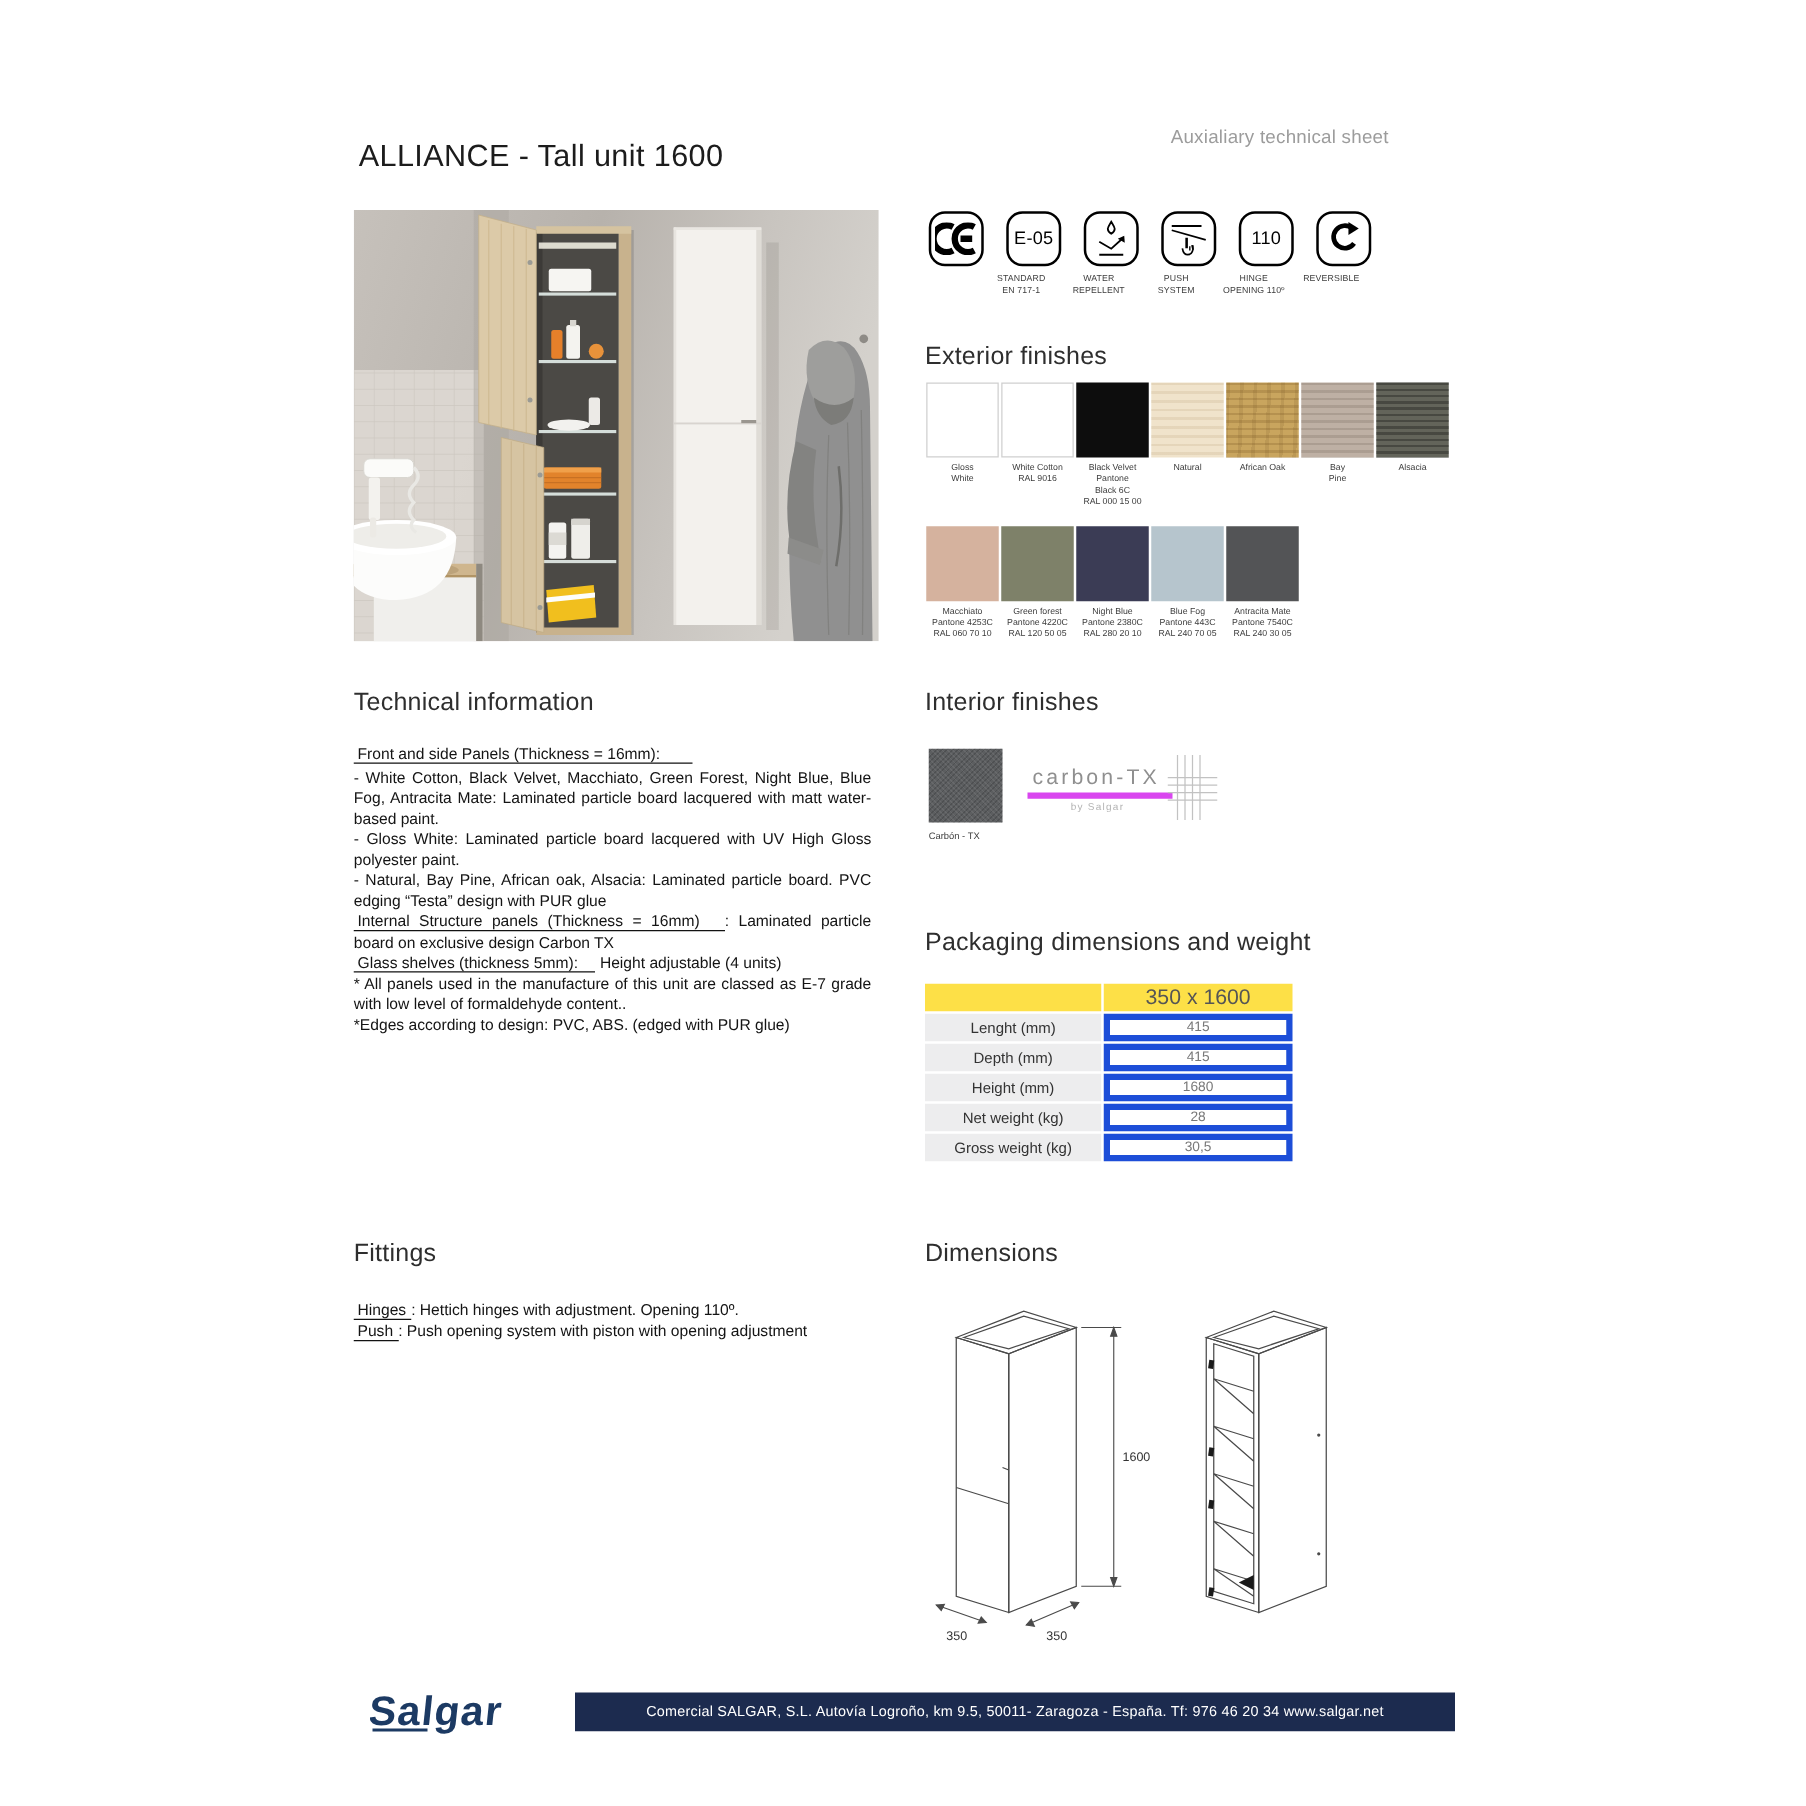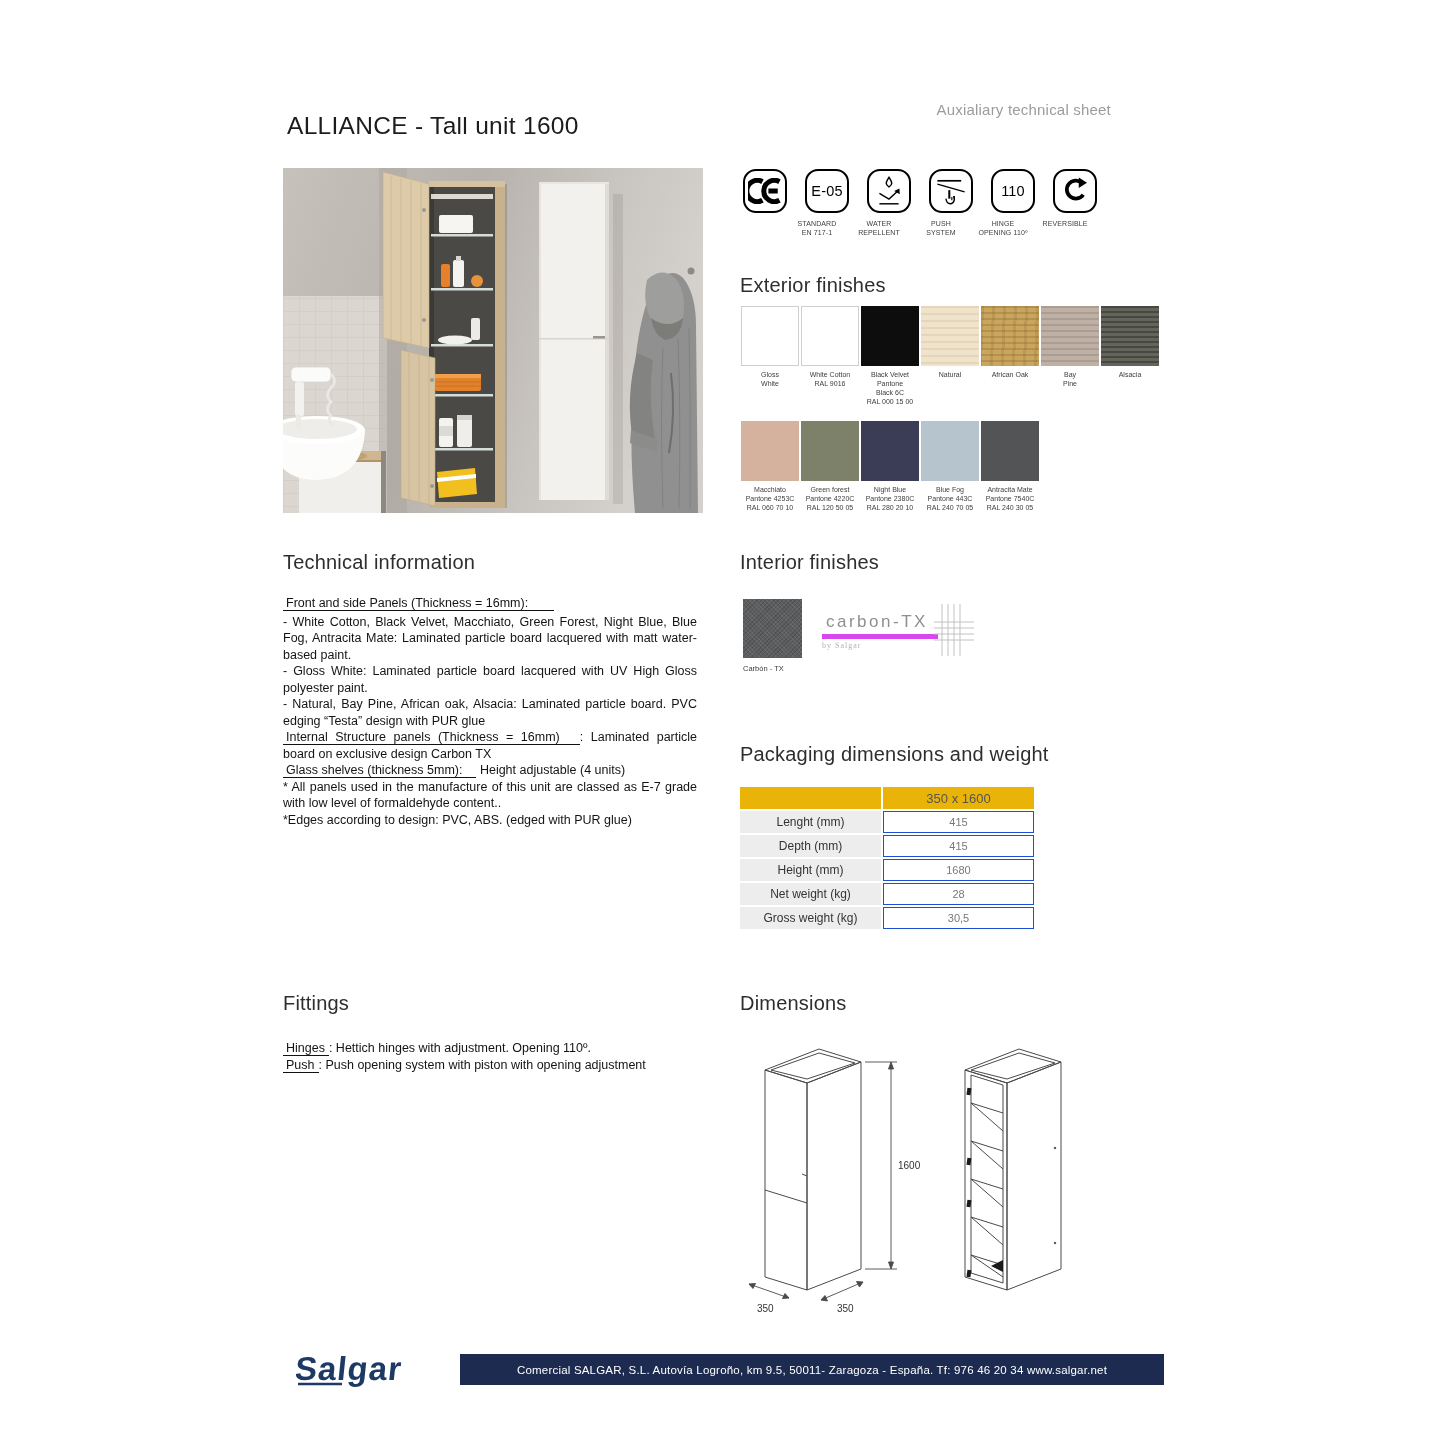--- a/index.html
+++ b/index.html
@@ -41,29 +41,29 @@
   .mb-sm{margin-bottom:16px;}
   .mb-md{margin-bottom:21px;}
   .mb-lg{margin-bottom:26px;}
 
   
   .int-swatch-wrap{position:absolute;left:743px;top:599px;width:70px;display:flex;flex-direction:column;}
   .int-swatch{width:59px;height:59px;}
   .int-label{margin-top:6px;font-size:7.5px;color:#3d3d3d;}
   .carbonlogo{position:absolute;left:822px;top:612px;width:150px;}
   .cl-main{display:inline-block;font-size:17px;color:#8f8f8f;letter-spacing:2.5px;border-bottom:5px solid #d946ef;padding:0 10px 2px 4px;}
-  .cl-sub{display:block;font-size:8px;color:#b3b3b3;text-align:left;margin:2px 38px 0 0;letter-spacing:1px;font-family:Liberation Serif, serif;}
+  .cl-sub{display:block;font-size:8px;color:#b3b3b3;text-align:center;margin:2px 38px 0 0;letter-spacing:1px;}
   .cl-grid{position:absolute;left:112px;top:-8px;}
 
   
   .pk-table{position:absolute;left:740px;top:787px;display:grid;grid-template-columns:141px 151px;gap:2px;}
   .pk-cell{height:22px;display:flex;align-items:center;justify-content:center;box-sizing:border-box;}
-  .pk-head{background:#eab308;font-size:13px;color:#555;}
+  .pk-head{background:#fde047;font-size:17px;color:#555;}
   .pk-label{background:#ededee;font-size:12px;color:#333;}
-  .pk-value{background:#fff;border:1px solid #1d4ed8;font-size:11px;color:#787878;}
+  .pk-value{background:#fff;border:5px solid #1d4ed8;font-size:11px;color:#787878;}
 
   
   .dims-svg{position:absolute;left:745px;top:1028px;}
 
   
   .footer-logo{position:absolute;left:296px;top:1342px;}
   .footer-bar{position:absolute;left:460px;top:1354px;width:704px;height:31px;display:flex;align-items:center;justify-content:center;}
   .footer-bar span{color:#fff;font-size:11.5px;letter-spacing:.2px;}
 </style>
 </head>

